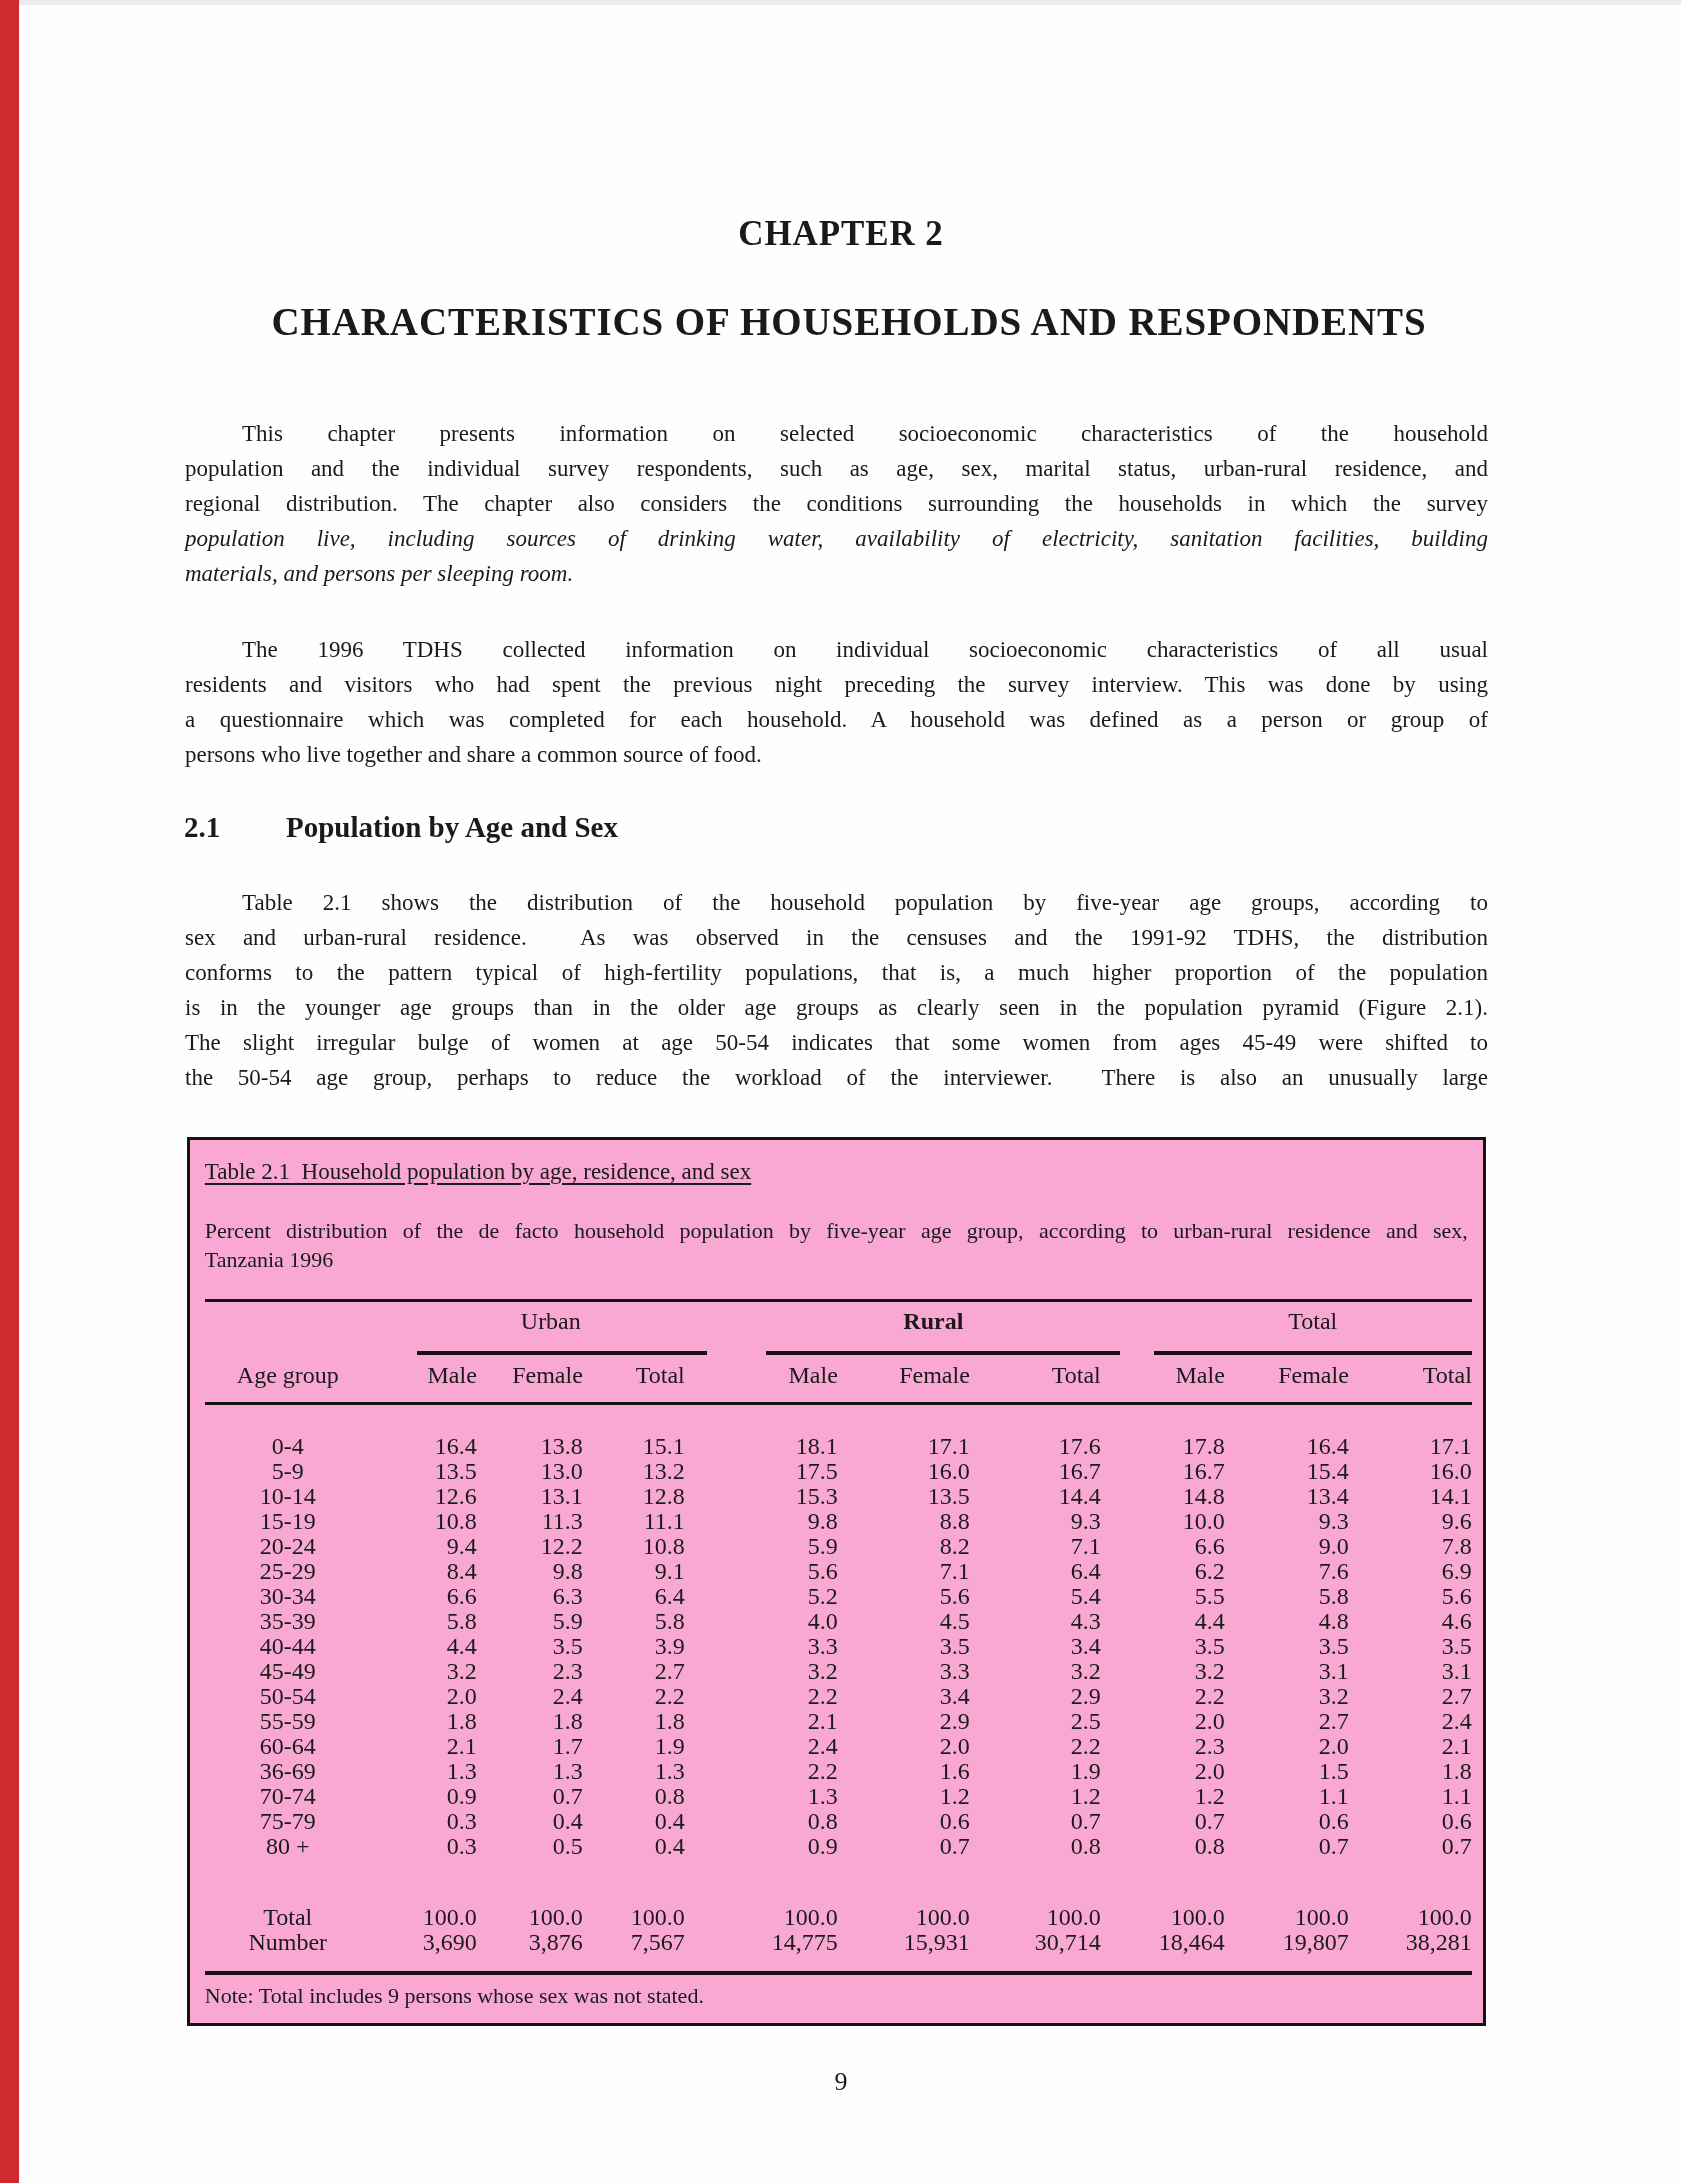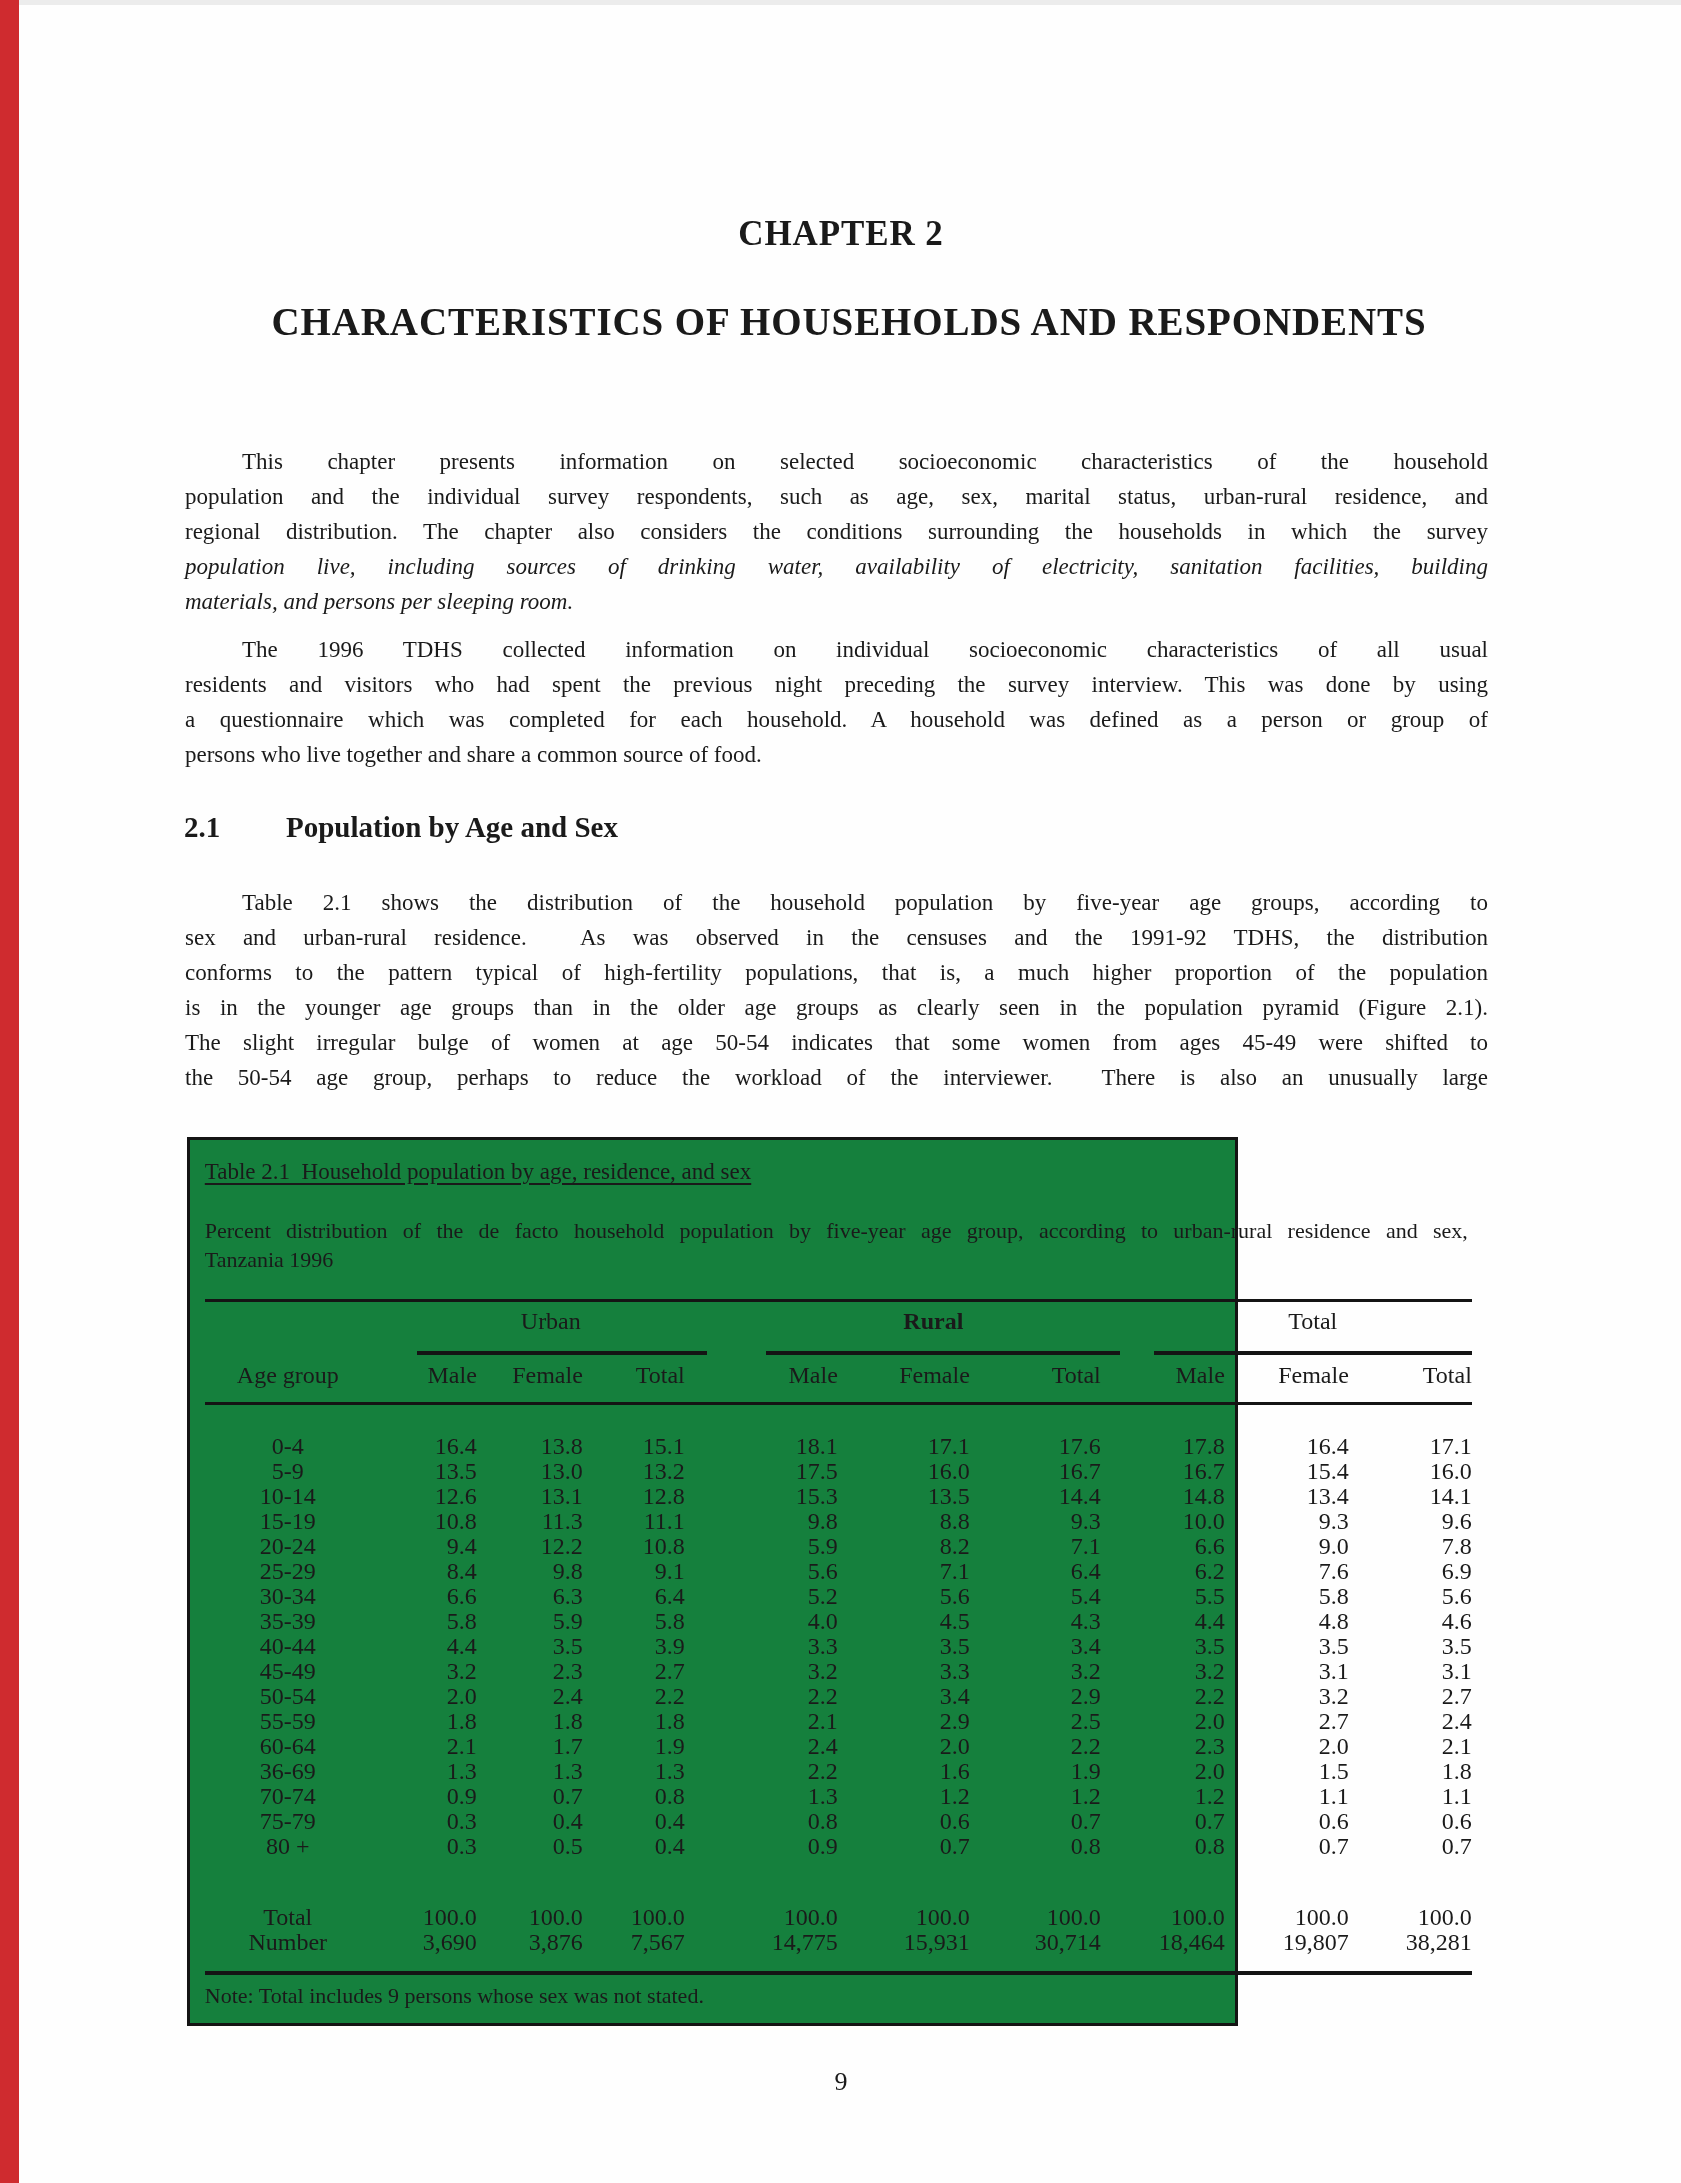--- a/index.html
+++ b/index.html
@@ -14,36 +14,36 @@
   .chapter {
     position:absolute; top:215px; left:0; width:100%; text-align:center;
     font-size:35px; font-weight:bold; letter-spacing:0.9px; line-height:37px;
   }
   .doctitle {
     position:absolute; top:301px; left:8px; width:100%; text-align:center;
     font-size:39px; font-weight:bold; letter-spacing:0.9px; line-height:42px;
   }
 
   .para { position:absolute; left:185px; width:1303px; font-size:23px; line-height:35px; }
-  .p1 { top:444px; }
+  .p1 { top:416px; }
   .p2 { top:632px; }
   .p3 { top:885px; }
 
   .tline { text-align:justify; text-align-last:justify; white-space:normal; }
   .tline.endline { text-align-last:left; }
   .tline.ital { font-style:italic; }
   .tline.indent { text-indent:57px; }
 
   .sechead { position:absolute; left:184px; top:812px; font-size:29px; font-weight:bold; line-height:31px; }
   .secnum { display:inline-block; width:102px; }
 
   .tablebox {
-    position:absolute; left:187px; top:1137px; width:1051px; height:889px;
+    position:absolute; left:187px; top:1137px; width:1299px; height:889px;
     border:3.7px solid #141414; box-sizing:border-box; padding:0 13px 0 14.8px;
-    background:#15803d;
+    background:#f9a8d4;
   }
   .ttitle {
     margin-top:17.5px; font-size:23px; line-height:28px;
     text-decoration:underline; text-decoration-thickness:1.8px; text-underline-offset:3.7px;
   }
   .tsub { margin-top:30px; font-size:22px; line-height:29px; width:1263px; }
 
   table.dtable {
     margin-top:25px; border-collapse:collapse; table-layout:fixed;
     width:1267px; font-size:24px;

